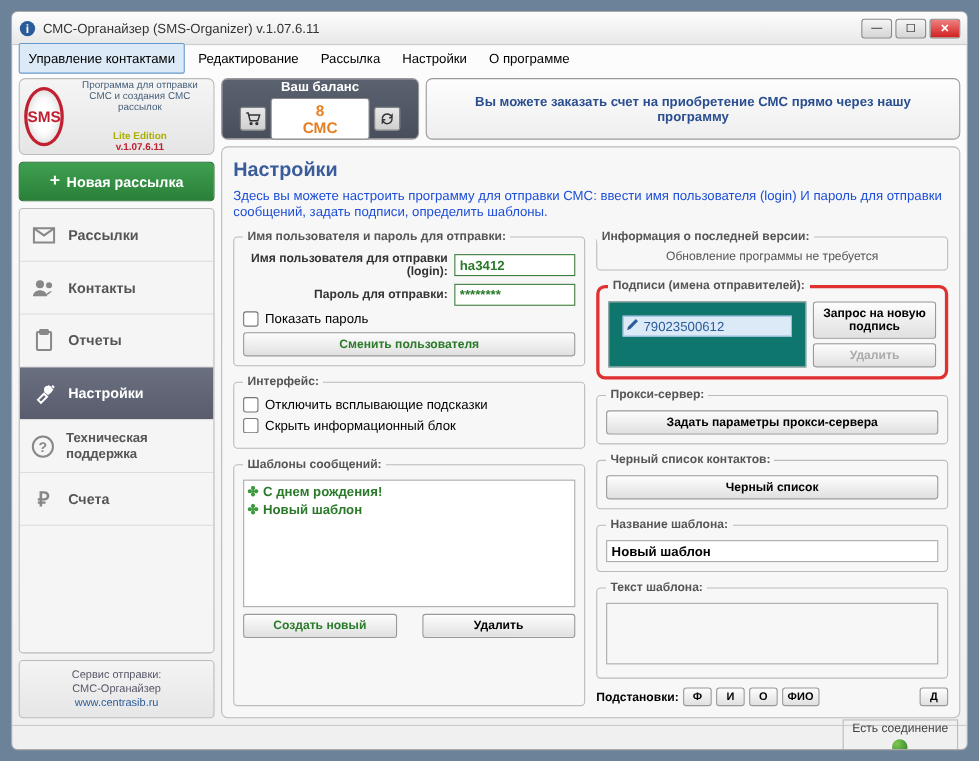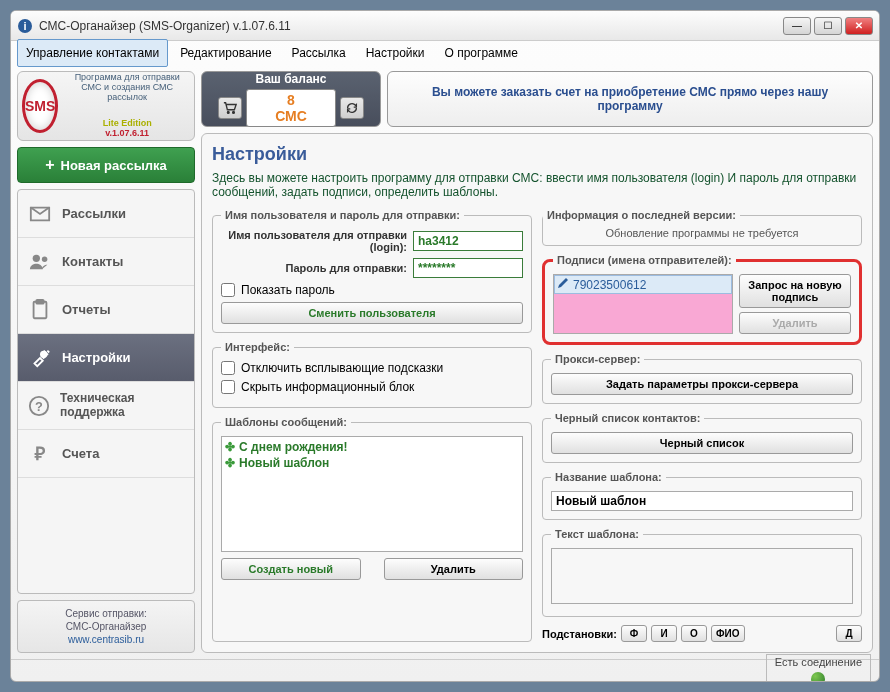--- a/index.html
+++ b/index.html
@@ -82,21 +82,21 @@
   border: 1px solid #888; border-radius: 3px; flex: 1; text-align: center; padding: 2px 28px; }
 
 .order-card { flex: 1; border: 1px solid #999; border-radius: 6px;
   background: linear-gradient(to bottom, #fdfdfd, #eee);
   display: flex; align-items: center; justify-content: center; text-align: center;
   font-size: 12px; font-weight: bold; color: #2a4e8f; padding: 4px 20px; }
 
 .settings-panel { flex: 1; border: 1px solid #bbb; border-radius: 6px; background: #f7f7f7;
   padding: 10px; display: flex; flex-direction: column; gap: 6px; }
 .sp-hd { color: #3a5c9a; font-size: 18px; font-weight: bold; }
-.sp-desc { font-size: 12px; color: #14532d; margin-bottom: 4px; }
+.sp-desc { font-size: 12px; color: #1d4ed8; margin-bottom: 4px; }
 
 .cols { display: flex; gap: 10px; flex: 1; }
 .colL, .colR { flex: 1; display: flex; flex-direction: column; gap: 8px; }
 
 fieldset { border: 1px solid #bbb; border-radius: 4px; padding: 8px; }
 legend { font-size: 11px; font-weight: bold; color: #555; padding: 0 4px; }
 fieldset.hl { border: 3px solid #e03030; border-radius: 8px; }
 
 .frow { display: flex; align-items: center; gap: 6px; margin-bottom: 5px; font-size: 12px; }
 .frow label { flex: 1; text-align: right; font-weight: bold; color: #333; font-size: 11px; }
@@ -110,21 +110,21 @@
   background: linear-gradient(to bottom, #fdfdfd, #e0e0e0);
   font-size: 11px; font-weight: bold; padding: 4px 8px; cursor: pointer; text-align: center; }
 .btn.grn { color: #2a7a2a; }
 .btn.full { width: 100%; }
 .btn.dis { color: #aaa; }
 .btn.sm { font-size: 10px; padding: 2px 4px; font-weight: bold; }
 
 .ver-info { text-align: center; padding: 6px 4px; font-size: 11px; font-weight: normal; color: #555; }
 
 .sig-row { display: flex; gap: 6px; align-items: stretch; }
-.sig-list { flex: 1; border: 1px solid #aaa; background: #f9a8d4; padding: 0; }
+.sig-list { flex: 1; border: 1px solid #aaa; background: #0f766e; padding: 12px; }
 .sig-item { display: flex; align-items: center; gap: 4px; font-size: 12px; color: #2a5c9a;
   background: #dceaf7; border: 1px solid #9cbce0; padding: 1px 2px; }
 .sig-btns { width: 112px; display: flex; flex-direction: column; gap: 4px; }
 .sig-btns .btn { line-height: 1.1; }
 
 .tpl-list { width: 100%; height: 116px; border: 1px solid #aaa; background: #fff; padding: 2px; overflow: auto; }
 .tpl-item { display: flex; align-items: center; gap: 4px; font-size: 12px; color: #2a7a2a; font-weight: bold; padding: 1px; }
 .tpl-item .puz { color: #3a9a3a; }
 
 .tpl-btnrow { display: flex; gap: 23px; margin-top: 6px; }

